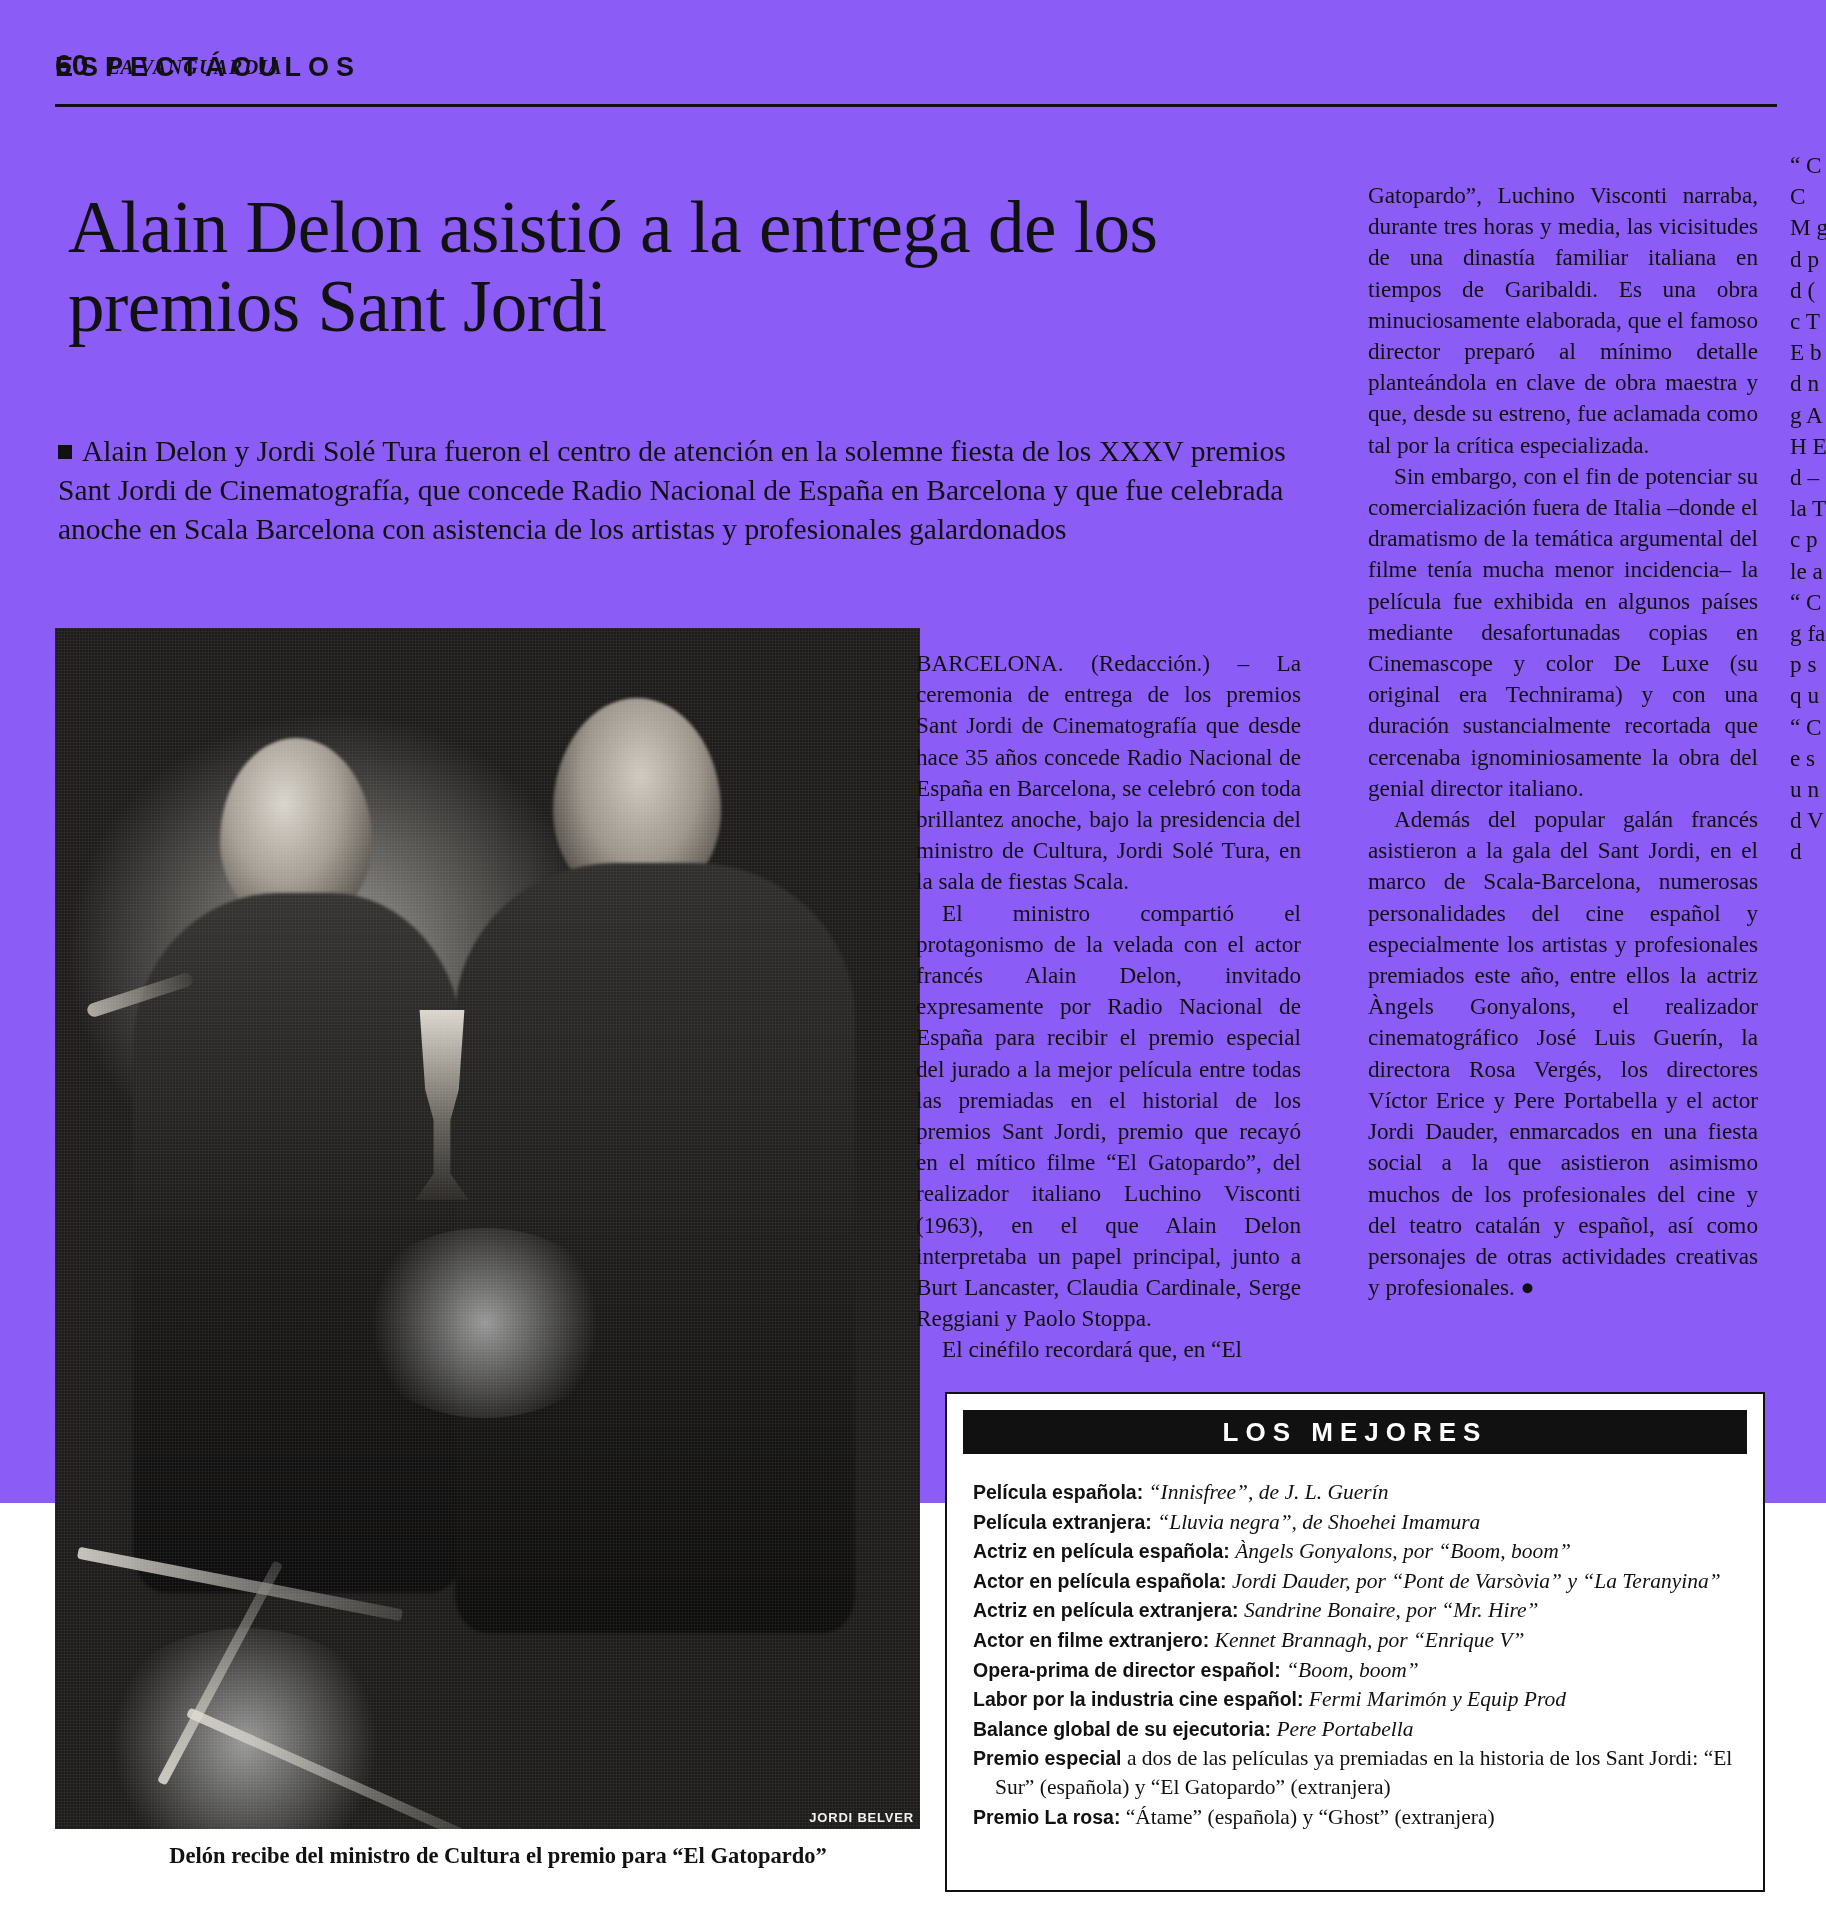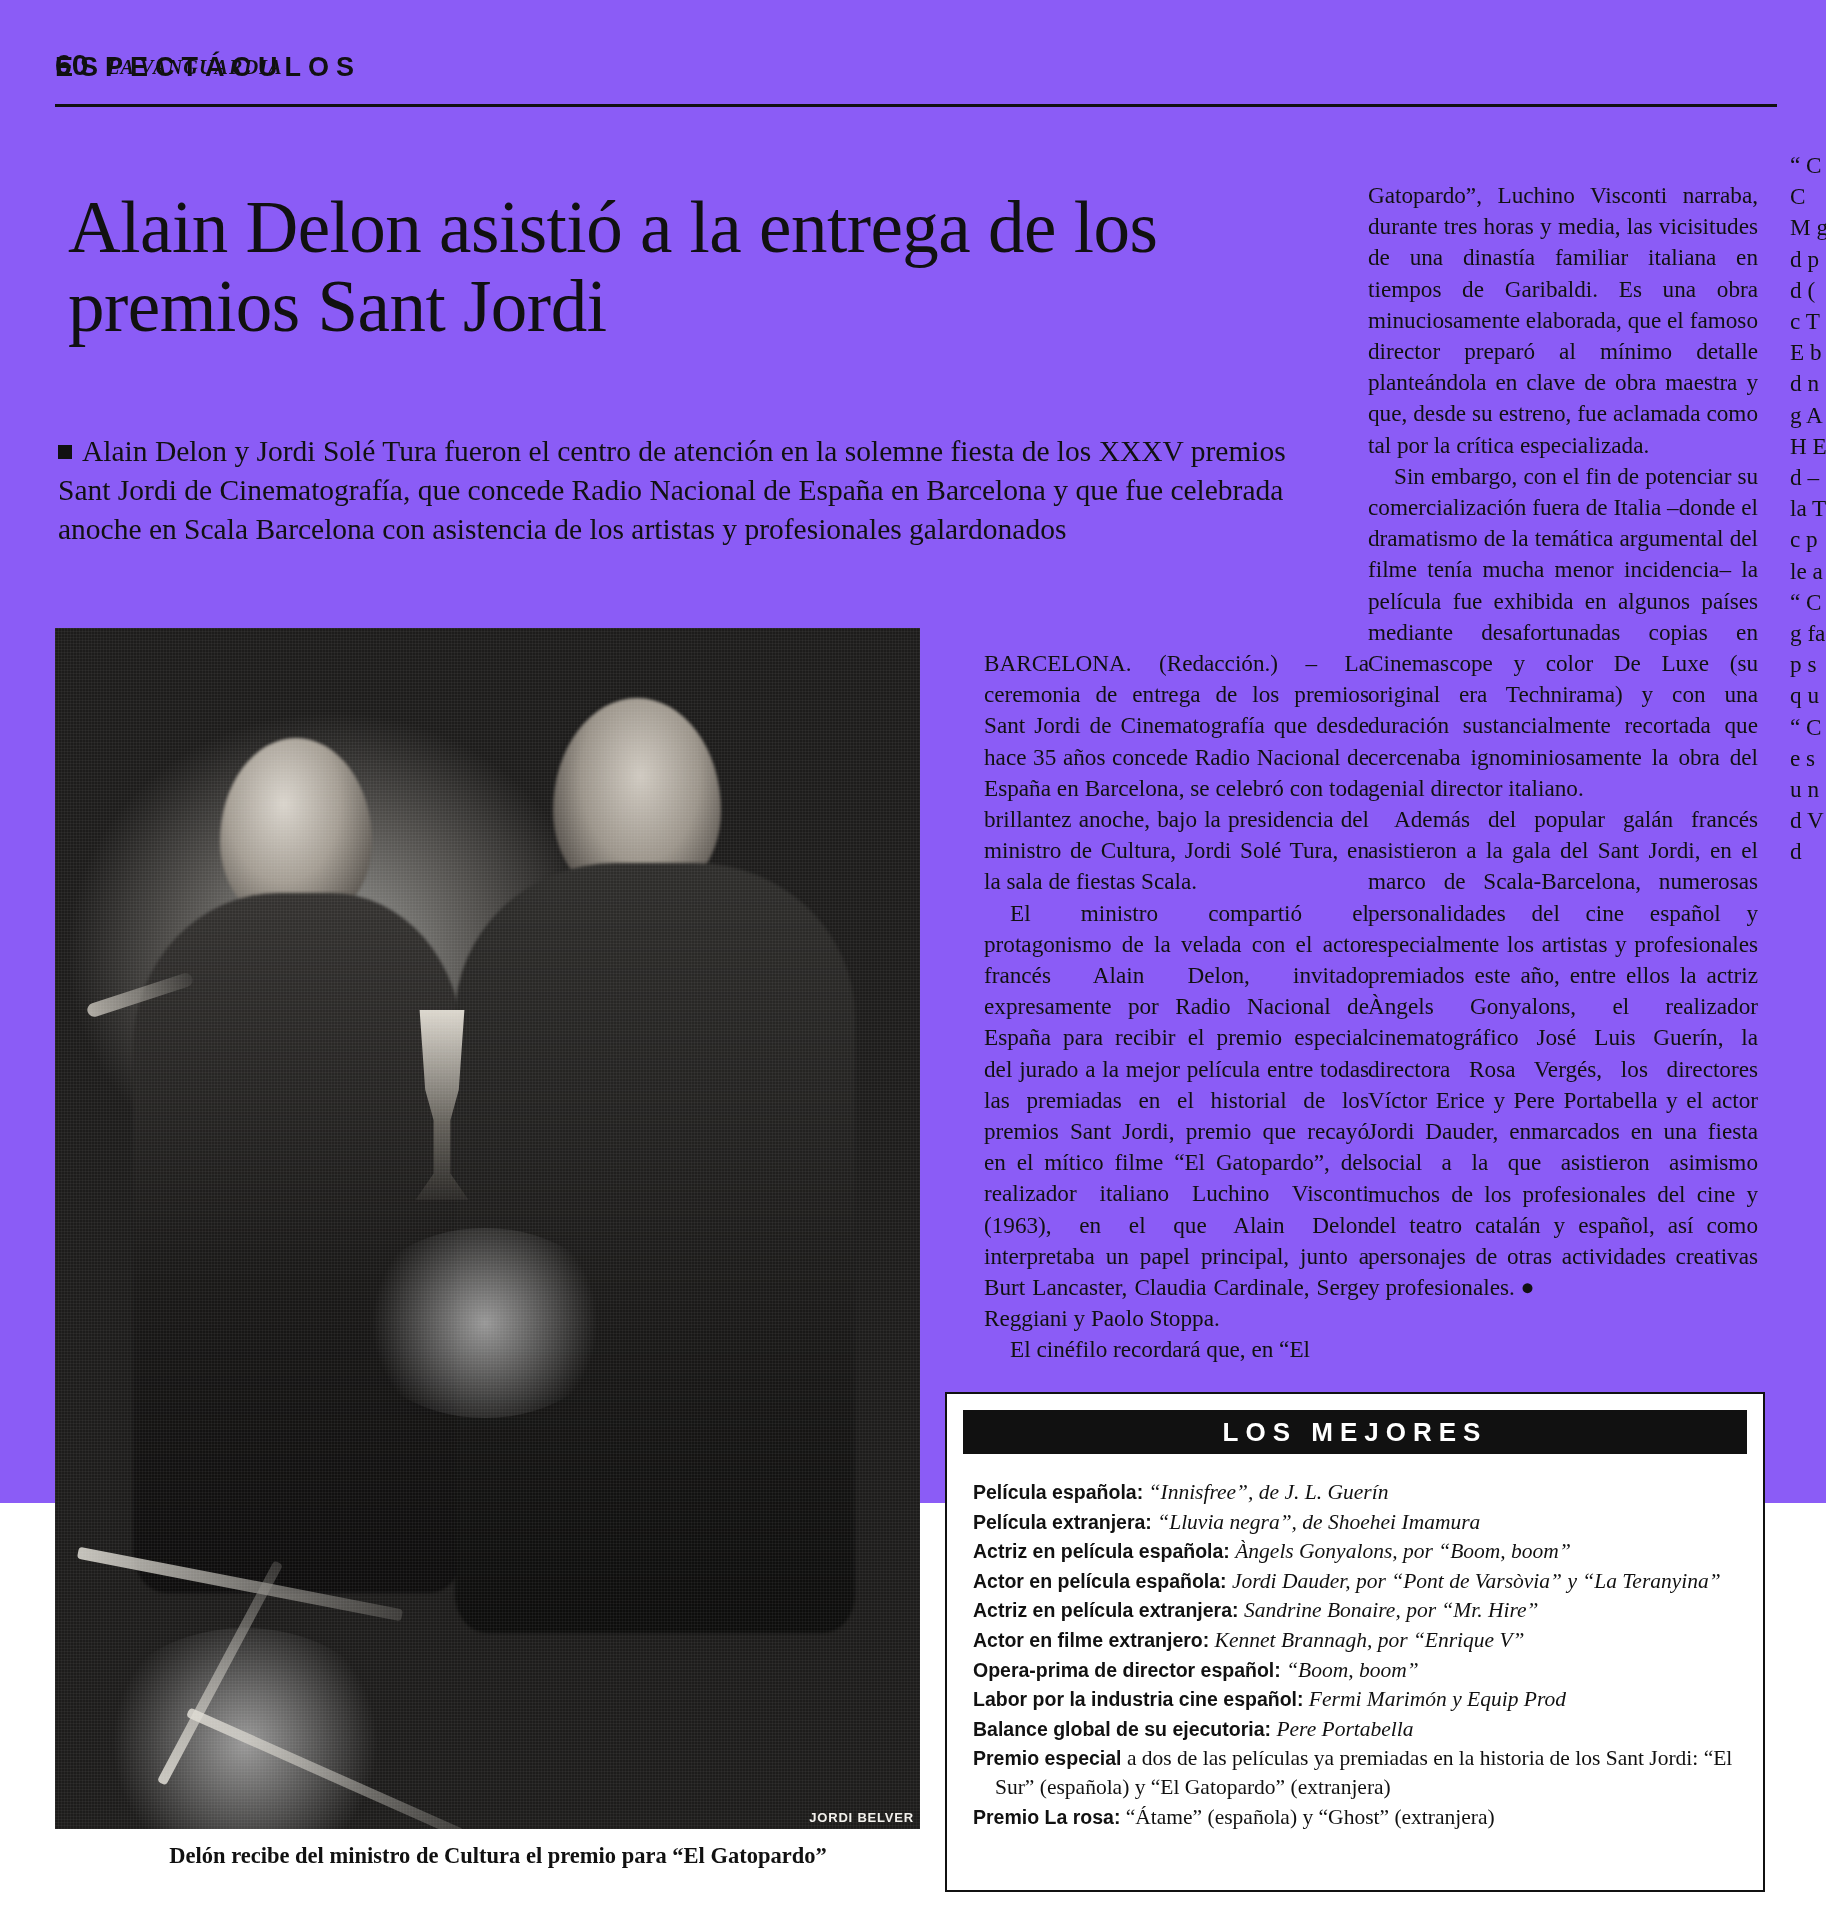--- a/index.html
+++ b/index.html
@@ -207,21 +207,21 @@
     position: absolute;
     font-family: "Liberation Serif", serif;
     font-size: 23.2px;
     line-height: 1.345;
     text-align: justify;
     hyphens: auto;
   }
   .col p { margin: 0; text-indent: 26px; }
   .col p.first { text-indent: 0; }
 
-  #col2 { left: 984px; top: 648px; width: 385px; }
+  #col2 { left: 916px; top: 648px; width: 385px; }
   #col3 { left: 1368px; top: 180px; width: 390px; }
 
   
   .edge-col {
     position: absolute;
     left: 1790px;
     top: 150px;
     width: 40px;
     height: 1700px;
     overflow: hidden;

